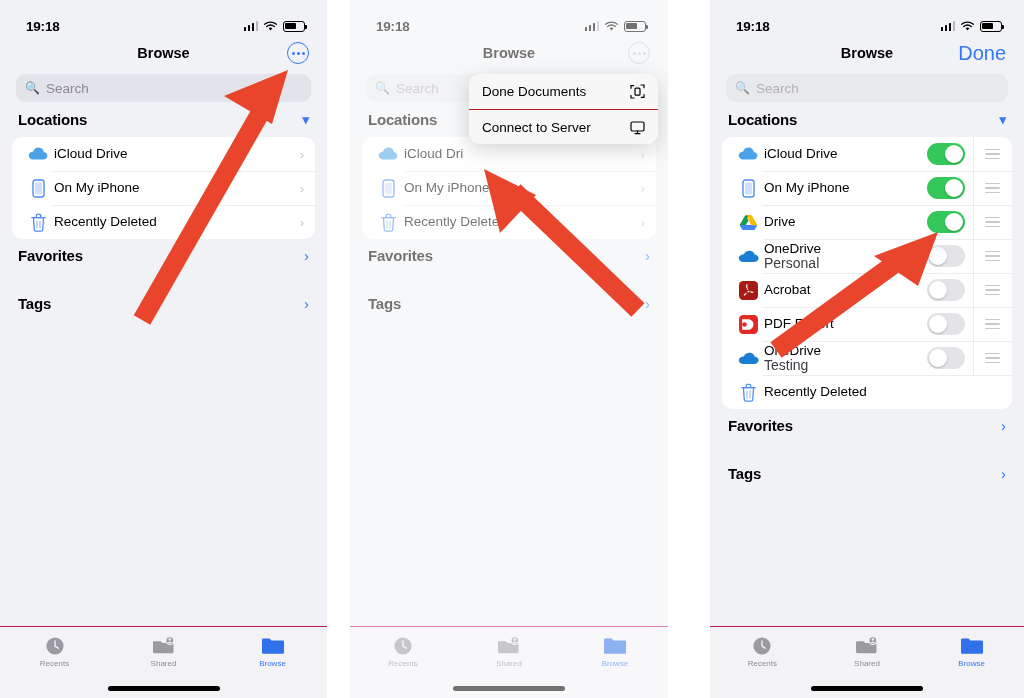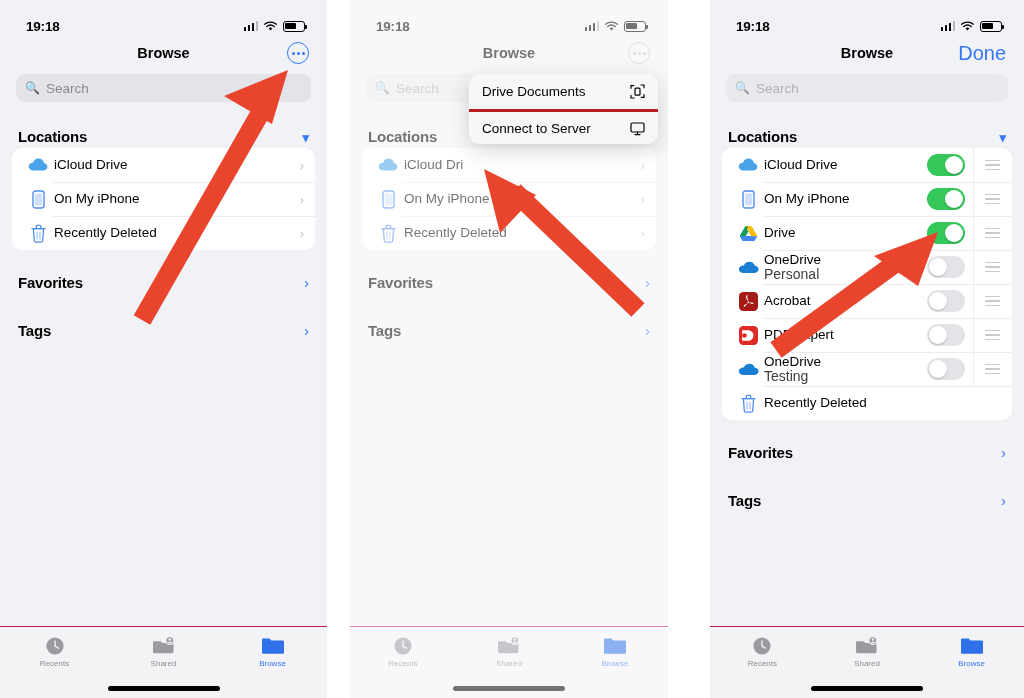--- a/index.html
+++ b/index.html
@@ -107,23 +107,23 @@
     align-items: center;
     padding: 0 9px;
     gap: 6px;
   }
   .searchbar .sicon { color: #8a8a8f; font-size: 12px; line-height: 1; }
   .searchbar .sph { color: #8a8a8f; font-size: 13.5px; }
   .dim .searchbar { opacity: .62; }
 
   
   .sechead {
-    display: flex; align-items: flex-end; justify-content: space-between;
-    padding: 3px 18px;
-    height: 46px;
+    display: flex; align-items: center; justify-content: space-between;
+    padding: 16px 18px;
+    height: 35px;
   }
   .sechead .t { font-size: 15px; font-weight: bold; color: #000; letter-spacing: -0.2px; }
   .chev-d { color: #3478f6; font-size: 13px; font-weight: bold; }
   .chev-r { color: #3478f6; font-size: 15px; }
 
   
   .card {
     background: #fff;
     border-radius: 10px;
     margin: 0 12px;
@@ -171,21 +171,21 @@
     margin-left: 8px;
     padding-left: 9px;
     border-left: 1px solid #ececee;
     align-self: stretch;
     justify-content: center;
   }
   .dragh i { display: block; width: 15px; height: 1.6px; background: #c9c9cd; border-radius: 1px; }
 
   
   .plainrow {
-    display: flex; align-items: center; justify-content: space-between;
+    display: flex; align-items: flex-start; justify-content: space-between;
     padding: 0 18px;
     height: 48px;
   }
   .plainrow .t { font-size: 15px; font-weight: bold; color: #000; letter-spacing: -0.2px; }
 
   
   .tabbar {
     position: absolute; left: 0; right: 0; bottom: 0;
     height: 72px;
     background: #f3f3f6;
@@ -209,21 +209,21 @@
     box-shadow: 0 6px 22px rgba(0,0,0,.17);
     overflow: hidden;
     z-index: 20;
   }
   .menu-item {
     height: 35px;
     display: flex; align-items: center; justify-content: space-between;
     padding: 0 13px;
     font-size: 13.5px; color: #000;
   }
-  .menu-item + .menu-item { border-top: 3px solid #b91c1c; }
+  .menu-item + .menu-item { border-top: 1px solid #b91c1c; }
   .menu-item .mi { color: #000; display: flex; align-items: center; }
 
   
   .dimmer {
     position: absolute; inset: 0;
     background: rgba(255,255,255,0.45);
     z-index: 10;
     pointer-events: none;
   }
 
@@ -442,21 +442,21 @@
     </div>
     <div class="plainrow">
       <span class="t">Tags</span>
       <span class="chev-r">›</span>
     </div>
 
     <div class="dimmer"></div>
 
     <div class="menu">
       <div class="menu-item">
-        <span>Drive Documents</span>
+        <span>Done Documents</span>
         <span class="mi">
           <svg width="15" height="15" viewBox="0 0 15 15">
               <path d="M1 4.3V1.6h2.7M11 1h3v2.7M14 10.7v2.7h-2.7M4 14H1v-2.7" stroke="#000" stroke-width="1.2" fill="none" stroke-linecap="round"></path>
               <rect x="5" y="4.2" width="5" height="7" rx="1" fill="none" stroke="#000" stroke-width="1.2"></rect>
             </svg>
         </span>
       </div>
       <div class="menu-item">
         <span>Connect to Server</span>
         <span class="mi">

